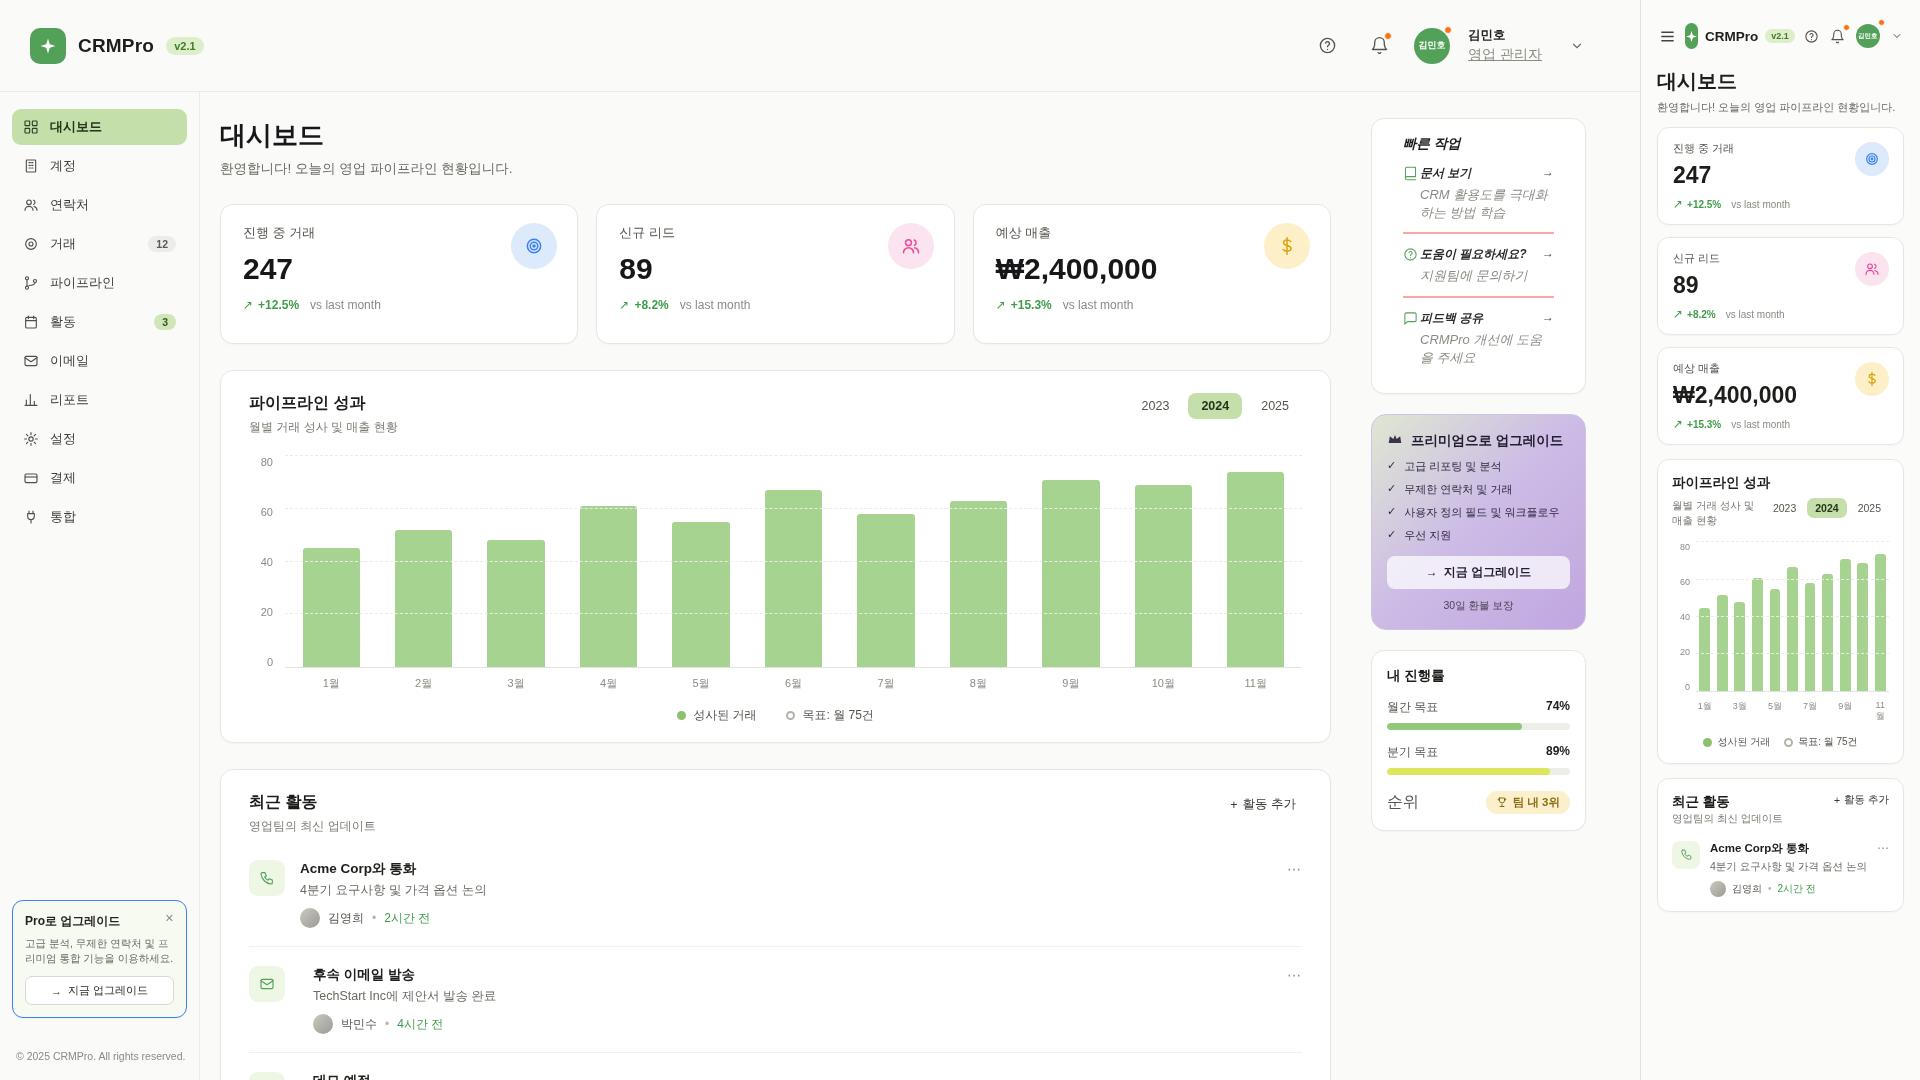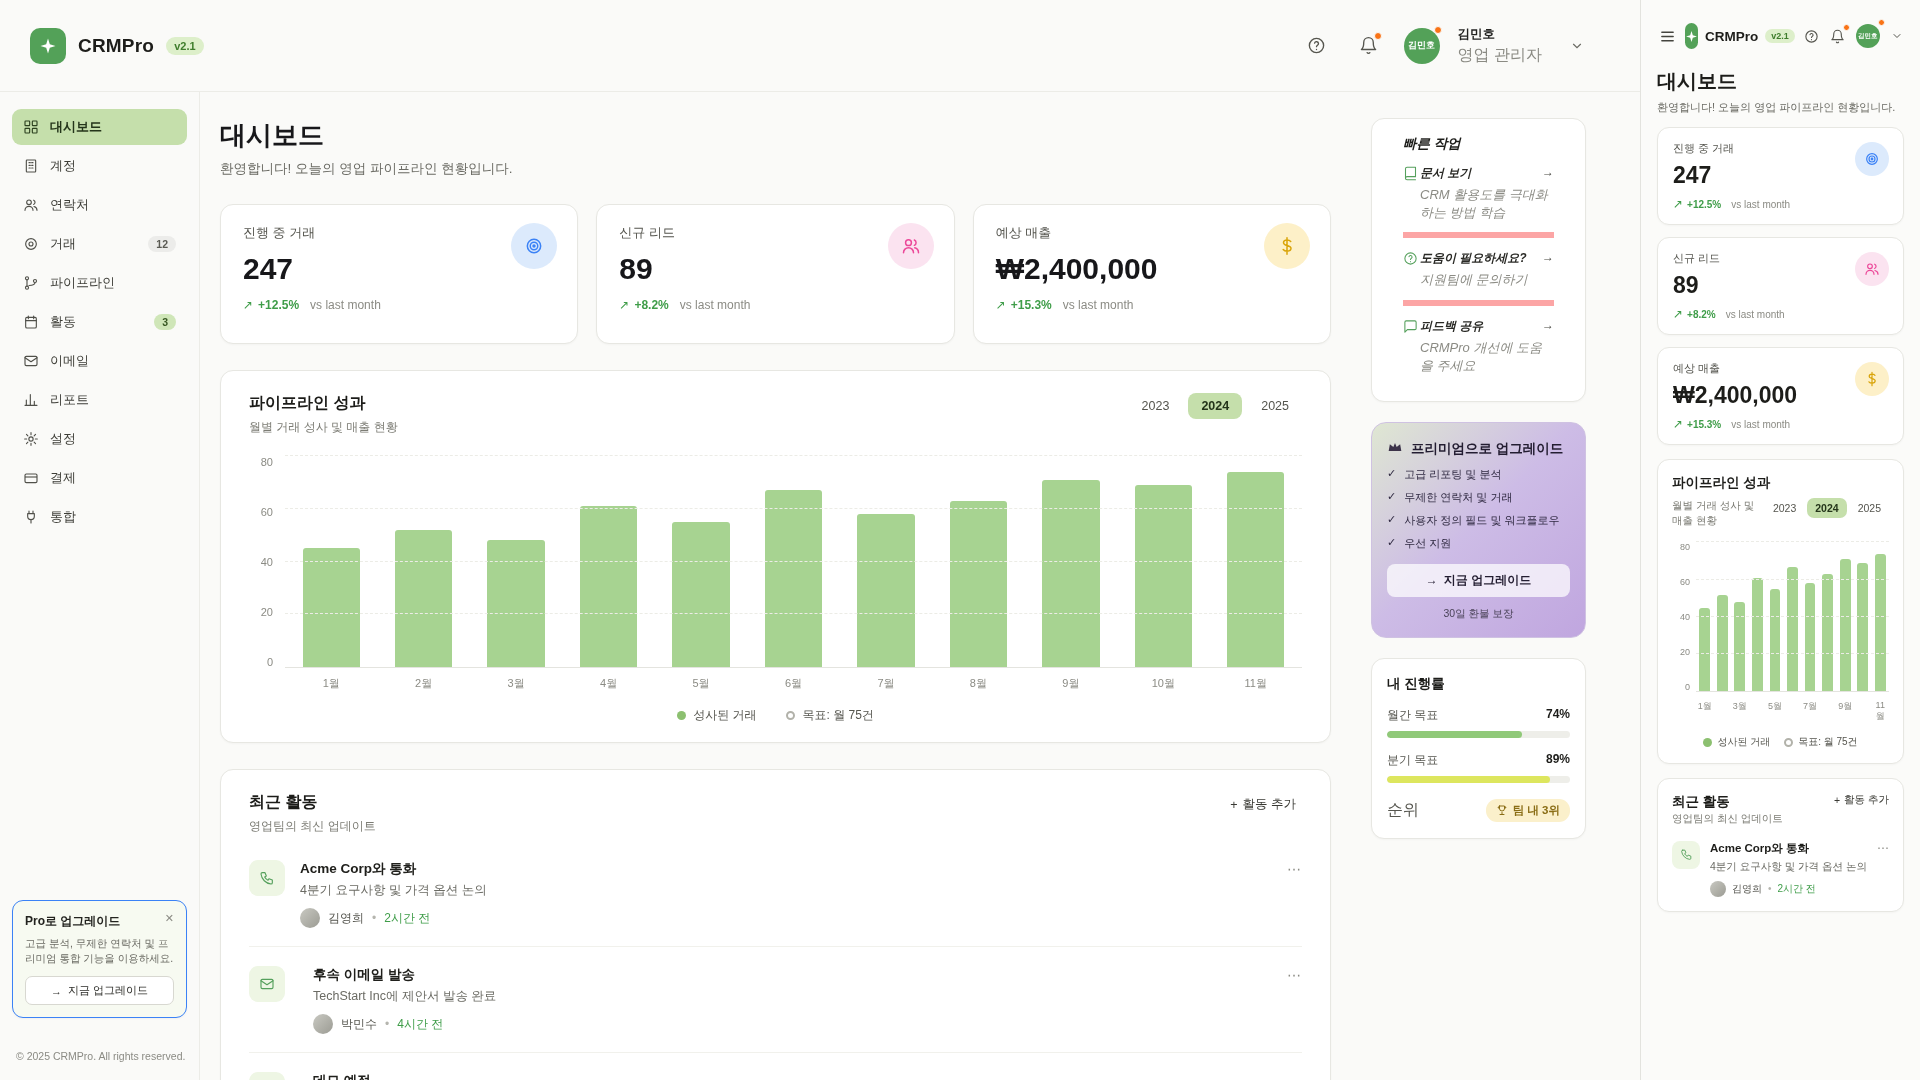--- a/index.html
+++ b/index.html
@@ -17,21 +17,21 @@
   .brand-name { font-size:19px; font-weight:bold; letter-spacing:.2px; }
   .version-badge { background:#ddefca; color:#3f7d2c; font-size:11px; font-weight:bold; padding:3px 8px; border-radius:10px; }
   .topbar-right { display:flex; align-items:center; gap:18px; }
   .icon-btn { width:34px; height:34px; border-radius:50%; display:flex; align-items:center; justify-content:center; color:#55554e; position:relative; cursor:pointer; background:transparent; border:none; }
   .notif-dot { position:absolute; top:3px; right:4px; width:8px; height:8px; border-radius:50%; background:#f97316; border:1.5px solid #fafaf8; }
   .avatar { width:36px; height:36px; border-radius:50%; background:#53a158; color:#fff; font-size:9px; font-weight:bold; display:flex; align-items:center; justify-content:center; text-align:center; line-height:1.15; overflow:hidden; position:relative; }
   .avatar-wrap { position:relative; }
   .avatar-wrap .notif-dot { top:-2px; right:-2px; }
   .user-meta { display:flex; flex-direction:column; gap:2px; }
   .user-name { font-size:12.5px; font-weight:bold; color:#222220; }
-  .user-role { font-size:16px; color:#8b8b84; }
+  .user-role { font-size:14px; color:#8b8b84;text-decoration:underline; }
   .chev { color:#6b6b64; font-size:14px; }
 
   .body-row { flex:1; display:flex; min-height:0; }
 
   
   .sidebar { width:200px; min-width:200px; border-right:1px solid #ecece7; padding-top:14px; position:relative; background:#fafaf8; }
   .nav-item { height:36px; margin:3px 12px; padding:0 11px; border-radius:9px; display:flex; align-items:center; gap:11px; font-size:13px; color:#3d3d37; cursor:pointer; }
   .nav-item.active { background:#c5dfab; color:#24351a; font-weight:bold; }
   .nav-icon { display:flex; align-items:center; color:#50504a; }
   .nav-item.active .nav-icon { color:#2d4220; }
@@ -101,21 +101,21 @@
   .mini-avatar { width:20px; height:20px; border-radius:50%; background:linear-gradient(135deg,#c9c9c2,#9b9b93); }
   .meta-sep { color:#b5b5ae; }
   .time--green { color:#3f9d49; }
   .more-btn { position:absolute; right:0; top:20px; background:none; border:none; color:#8b8b84; font-size:14px; cursor:pointer; letter-spacing:1px; }
 
   
   .right-col { width:215px; min-width:215px; margin:26px 54px 0 20px; display:flex; flex-direction:column; gap:20px; }
   .qa-card { padding:16px 31px;font-style:italic; }
   .qa-title { font-size:13.5px; font-weight:bold; }
   .qa-item { display:flex; gap:2px; padding:12px 0 10px; position:relative; cursor:pointer; }
-  .qa-item + .qa-item { border-top:6px solid #fca5a5; }
+  .qa-item + .qa-item { border-top:2px solid #fca5a5; }
   .qa-icon { color:#55a05c; flex-shrink:0; margin-top:1px; }
   .qa-item-title { font-size:12px; font-weight:bold; color:#2a2a26; }
   .qa-item-desc { font-size:13px; color:#8b8b84; margin-top:4px; line-height:1.4; }
   .qa-arrow { position:absolute; right:0; top:12px; color:#44443e; font-size:12px; }
 
   .premium-card { border-radius:15px; padding:16px 15px; background:linear-gradient(135deg,#dfe7d2 0%,#cdbce6 48%,#c0a6df 100%); border:1px solid #cfc2e2; }
   .premium-head { display:flex; gap:8px; align-items:center; }
   .premium-title { font-size:13.5px; font-weight:bold; color:#231d31; }
   .crown { color:#3c3349; flex-shrink:0; }
   .premium-body { font-size:11px; color:#3c3548; line-height:1.55; margin-top:10px; }

